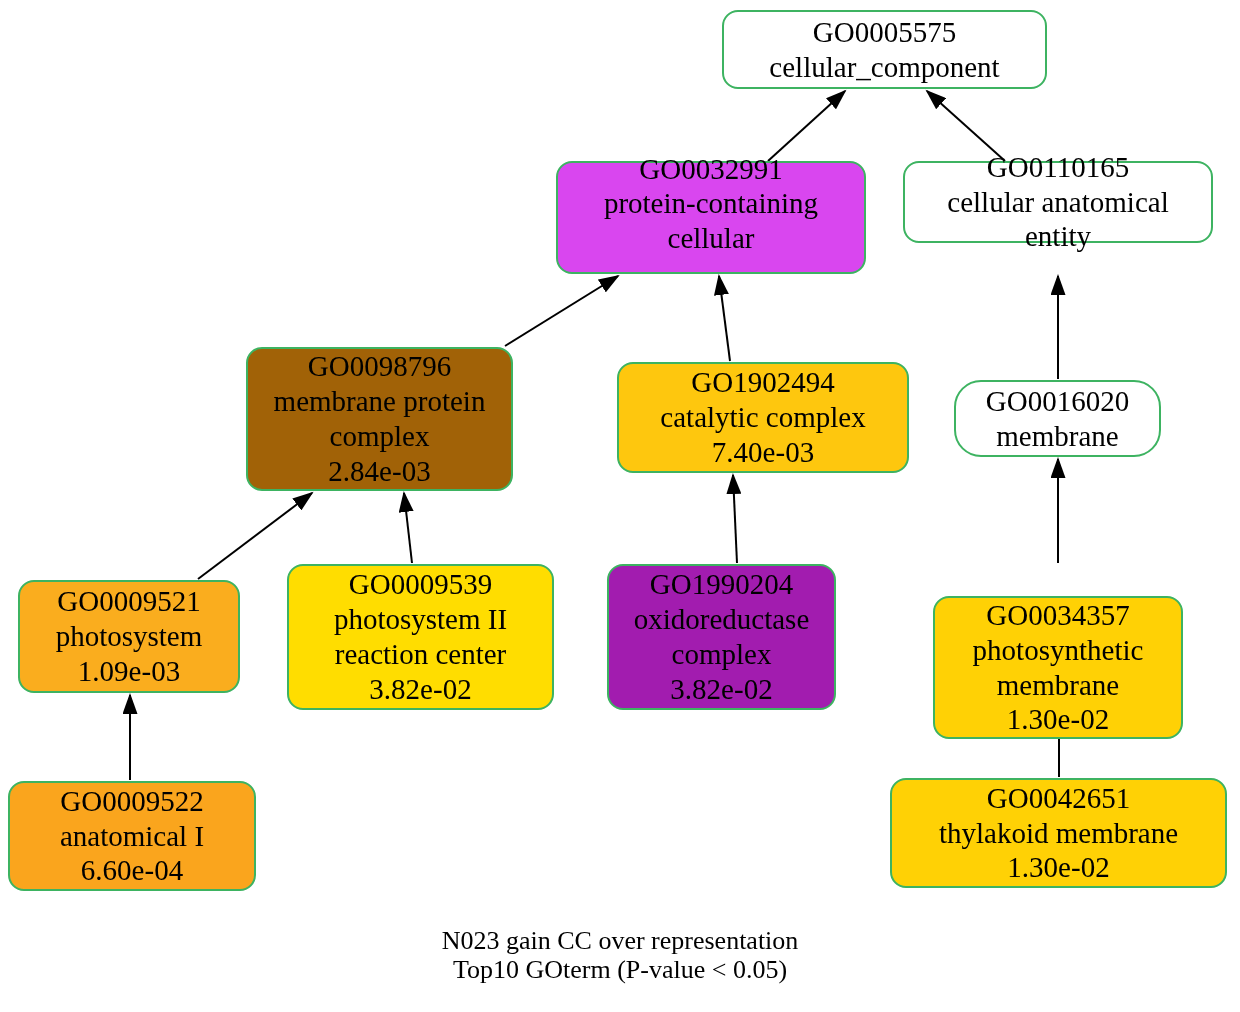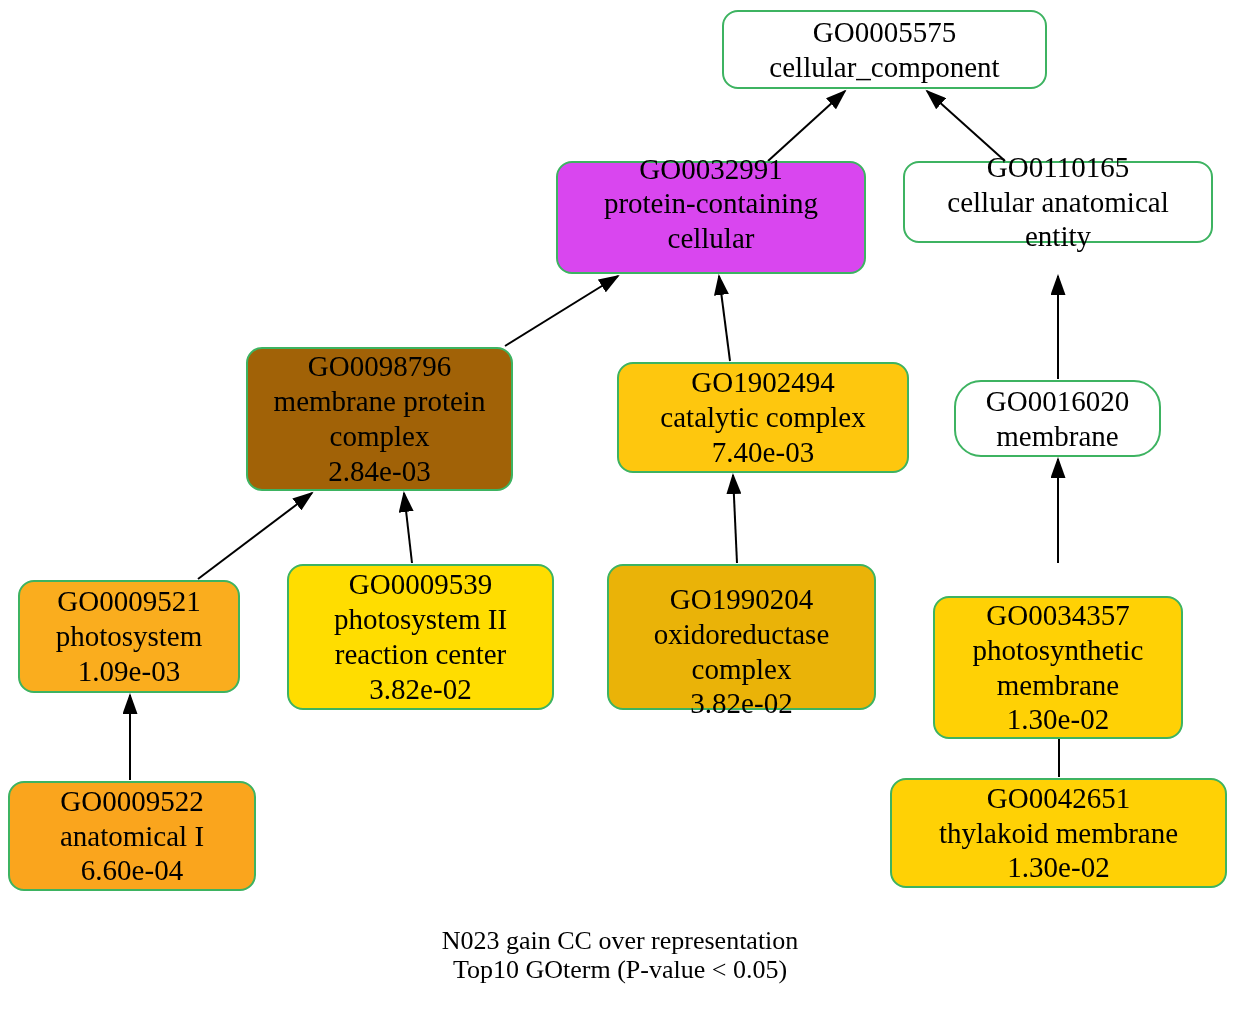--- a/index.html
+++ b/index.html
@@ -112,21 +112,21 @@
     <div class="node" style="left: 18px; top: 580px; width: 222px; height: 113px; background: rgb(250, 173, 30); border-color: rgb(61, 179, 97);">
       <span class="go-id">GO0009521</span>
       <span class="go-label">photosystem</span>
       <span class="go-pvalue">1.09e-03</span>
     </div>
     <div class="node" style="left: 287px; top: 564px; width: 267px; height: 146px; background: rgb(255, 221, 0); border-color: rgb(61, 179, 97); align-items: center;">
       <span class="go-id">GO0009539</span>
       <span class="go-label">photosystem II reaction center</span>
       <span class="go-pvalue">3.82e-02</span>
     </div>
-    <div class="node" style="left: 607px; top: 564px; width: 269px; height: 146px; background: #eab308; border-color: rgb(61, 179, 97); justify-content: space-between;">
+    <div class="node" style="left: 607px; top: 564px; width: 229px; height: 146px; background: #a21caf; border-color: rgb(61, 179, 97);">
       <span class="go-id">GO1990204</span>
       <span class="go-label">oxidoreductase complex</span>
       <span class="go-pvalue">3.82e-02</span>
     </div>
     <div class="node" style="left: 933px; top: 564px; width: 250px; height: 143px; background: rgb(255, 209, 5); border-color: rgb(61, 179, 97); margin-top: 32px;">
       <span class="go-id">GO0034357</span>
       <span class="go-label">photosynthetic membrane</span>
       <span class="go-pvalue">1.30e-02</span>
     </div>
     <div class="node" style="left: 8px; top: 781px; width: 248px; height: 110px; background: rgb(250, 165, 29); border-color: rgb(61, 179, 97);">

